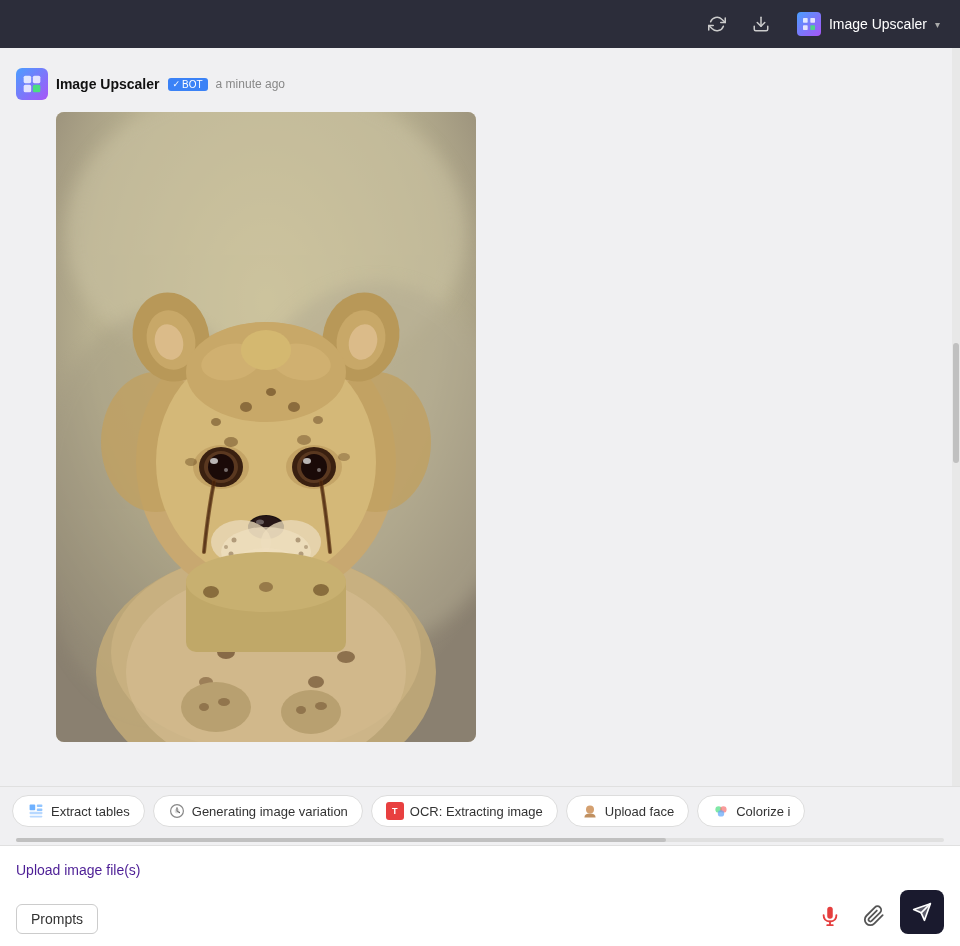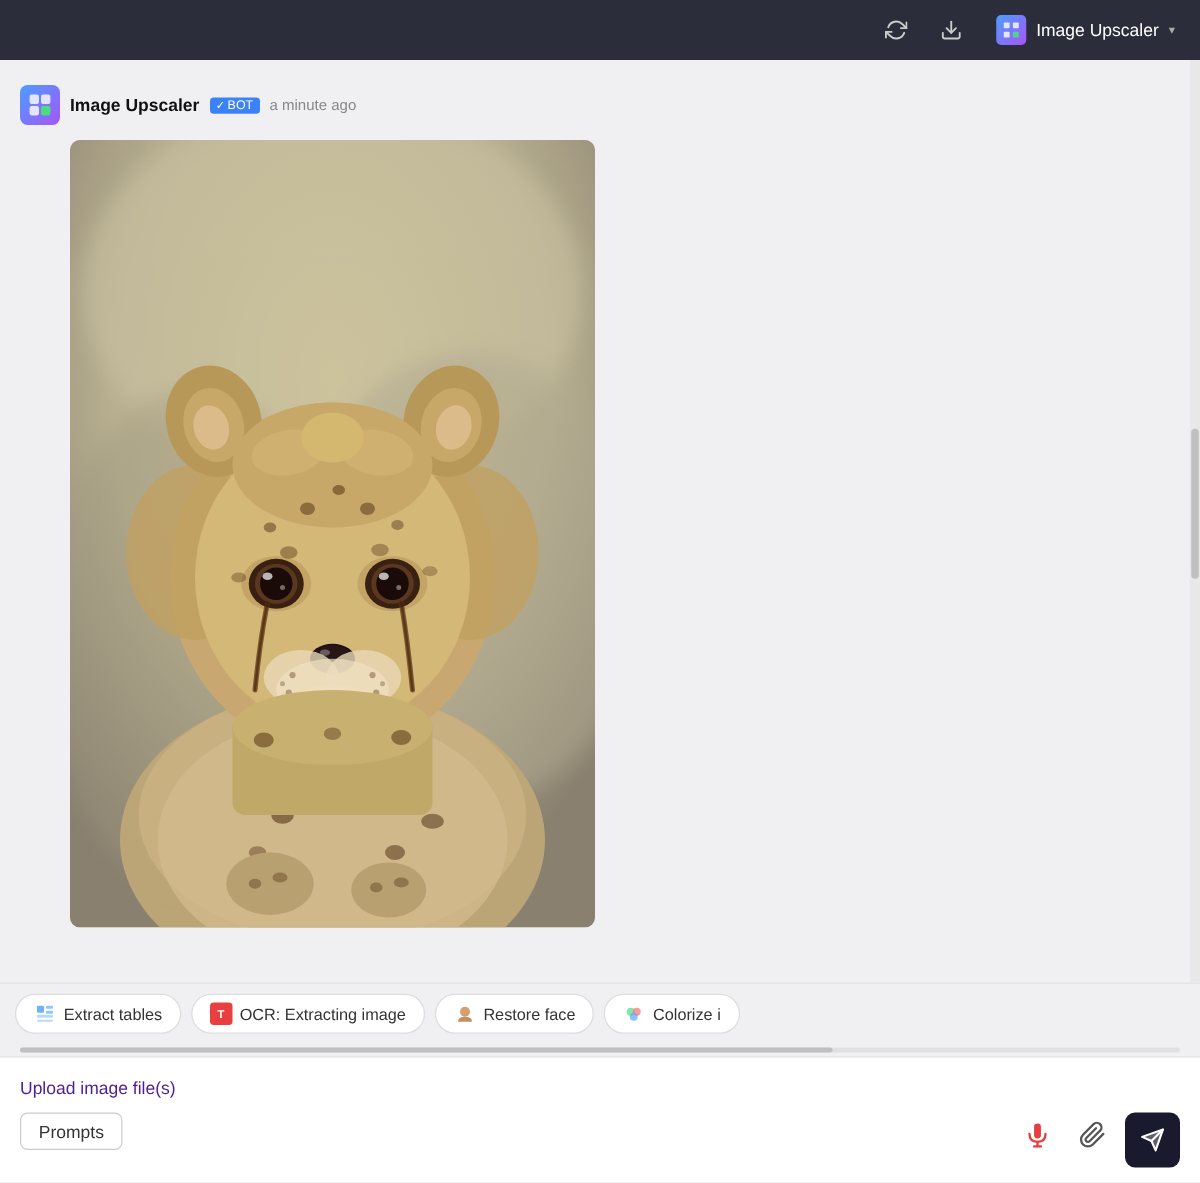--- a/index.html
+++ b/index.html
@@ -185,21 +185,21 @@
       padding: 12px 16px;
       flex-shrink: 0;
     }
     .input-placeholder-text {
       font-size: 14px;
       color: #4c1d95;
       padding: 4px 0 12px 0;
     }
     .input-row {
       display: flex;
-      align-items: flex-start;
+      align-items: flex-end;
       gap: 8px;
     }
     .prompts-btn {
       border: 1px solid #ccc;
       background: #fff;
       border-radius: 6px;
       padding: 6px 14px;
       font-size: 14px;
       color: #333;
       cursor: pointer;
@@ -458,36 +458,46 @@
         <rect x="2" y="2" width="7" height="7" rx="1" fill="#4a9eff" opacity="0.8"></rect>
         <rect x="11" y="2" width="7" height="3" rx="1" fill="#4a9eff" opacity="0.6"></rect>
         <rect x="11" y="7" width="7" height="3" rx="1" fill="#4a9eff" opacity="0.6"></rect>
         <rect x="2" y="11" width="16" height="3" rx="1" fill="#4a9eff" opacity="0.4"></rect>
         <rect x="2" y="16" width="16" height="2" rx="1" fill="#4a9eff" opacity="0.4"></rect>
       </svg>
     </div>
     <span>Extract tables</span>
   </button>
 
+  <button class="action-btn">
+    <div class="action-btn-icon">
+      <svg width="16" height="16" viewBox="0 0 20 20" fill="none">
+        <circle cx="10" cy="10" r="8" stroke="#888" stroke-width="1.5" fill="none"></circle>
+        <path d="M10 6 L10 10 L13 12" stroke="#555" stroke-width="1.5" stroke-linecap="round"></path>
+        <circle cx="10" cy="10" r="3" fill="#aaa" opacity="0.4"></circle>
+      </svg>
+    </div>
+    <span>Generating image variation</span>
+  </button>
 
   <button class="action-btn">
     <div class="action-btn-icon" style="background: #e84040; border-radius:3px; width:18px; height:18px; display:flex; align-items:center; justify-content:center;">
       <span style="color:white; font-size:9px; font-weight:bold;">T</span>
     </div>
     <span>OCR: Extracting image</span>
   </button>
 
   <button class="action-btn">
     <div class="action-btn-icon">
       <svg width="16" height="16" viewBox="0 0 20 20" fill="none">
         <circle cx="10" cy="8" r="5" fill="#d4a070"></circle>
         <path d="M3 18 Q3 13 10 13 Q17 13 17 18" fill="#c09060"></path>
       </svg>
     </div>
-    <span>Restore face</span>
+    <span>Upload face</span>
   </button>
 
 
   <button class="action-btn">
     <div class="action-btn-icon">
       <svg width="16" height="16" viewBox="0 0 20 20" fill="none">
         <circle cx="7" cy="8" r="4" fill="#4ade80" opacity="0.7"></circle>
         <circle cx="13" cy="8" r="4" fill="#f87171" opacity="0.7"></circle>
         <circle cx="10" cy="13" r="4" fill="#60a5fa" opacity="0.7"></circle>
       </svg>

